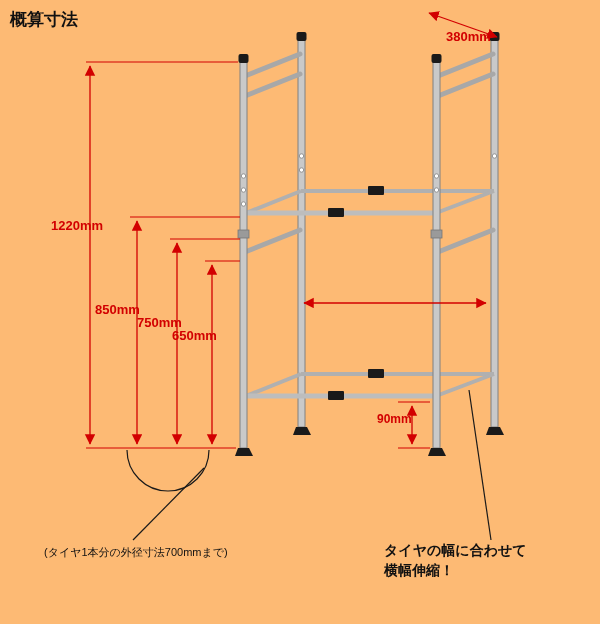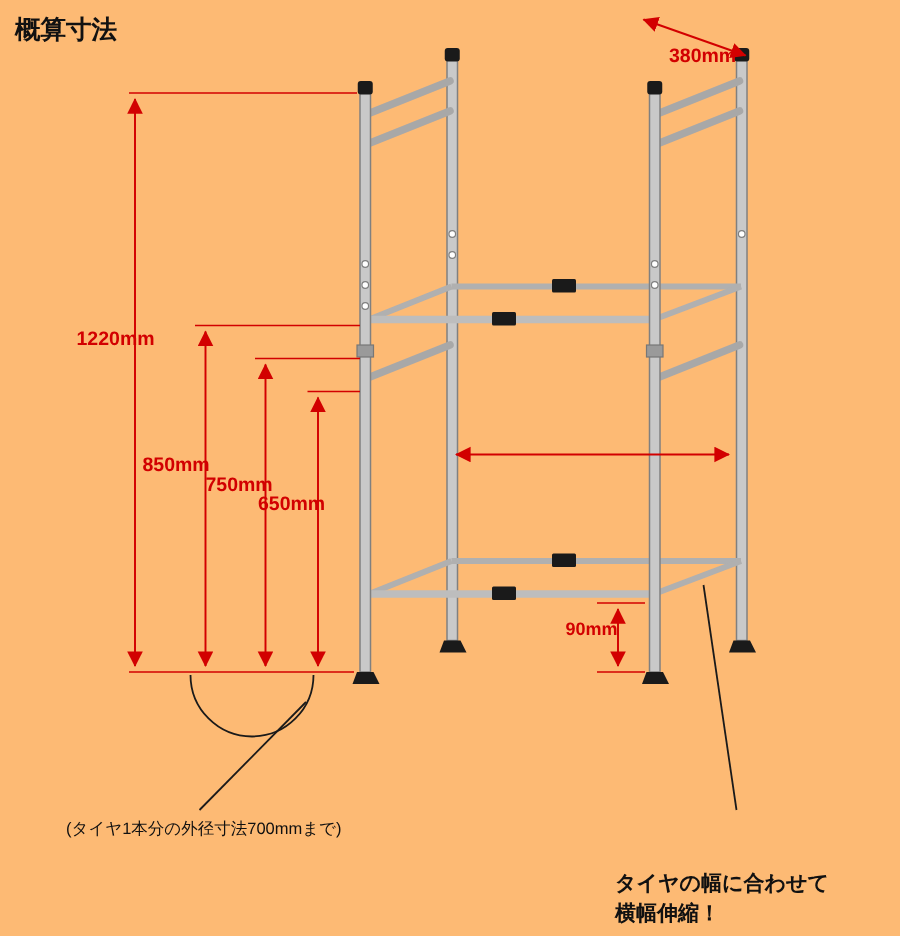--- a/index.html
+++ b/index.html
@@ -116,18 +116,18 @@
   <div class="dim-label" style="left:38px;top:218px;margin-left:13px;">1220mm</div>
   <div class="dim-label" style="left:95px;top:302px;">850mm</div>
   <div class="dim-label" style="left:137px;top:315px;">750mm</div>
   <div class="dim-label" style="left:172px;top:328px;">650mm</div>
   <div class="dim-label small" style="left:377px;top:412px;">90mm</div>
 
   <div class="anno" style="left:44px;top:540px;">
     <div class="note">(タイヤ1本分の外径寸法700mmまで)</div>
   </div>
 
-  <div class="anno" style="left:410px;top:540px;margin-top:38px;">
+  <div class="anno" style="left:384px;top:540px;">
     <div class="big">タイヤの幅に合わせて</div>
     <div class="big">横幅伸縮！</div>
   </div>
 
 </div>
 
 </body></html>

